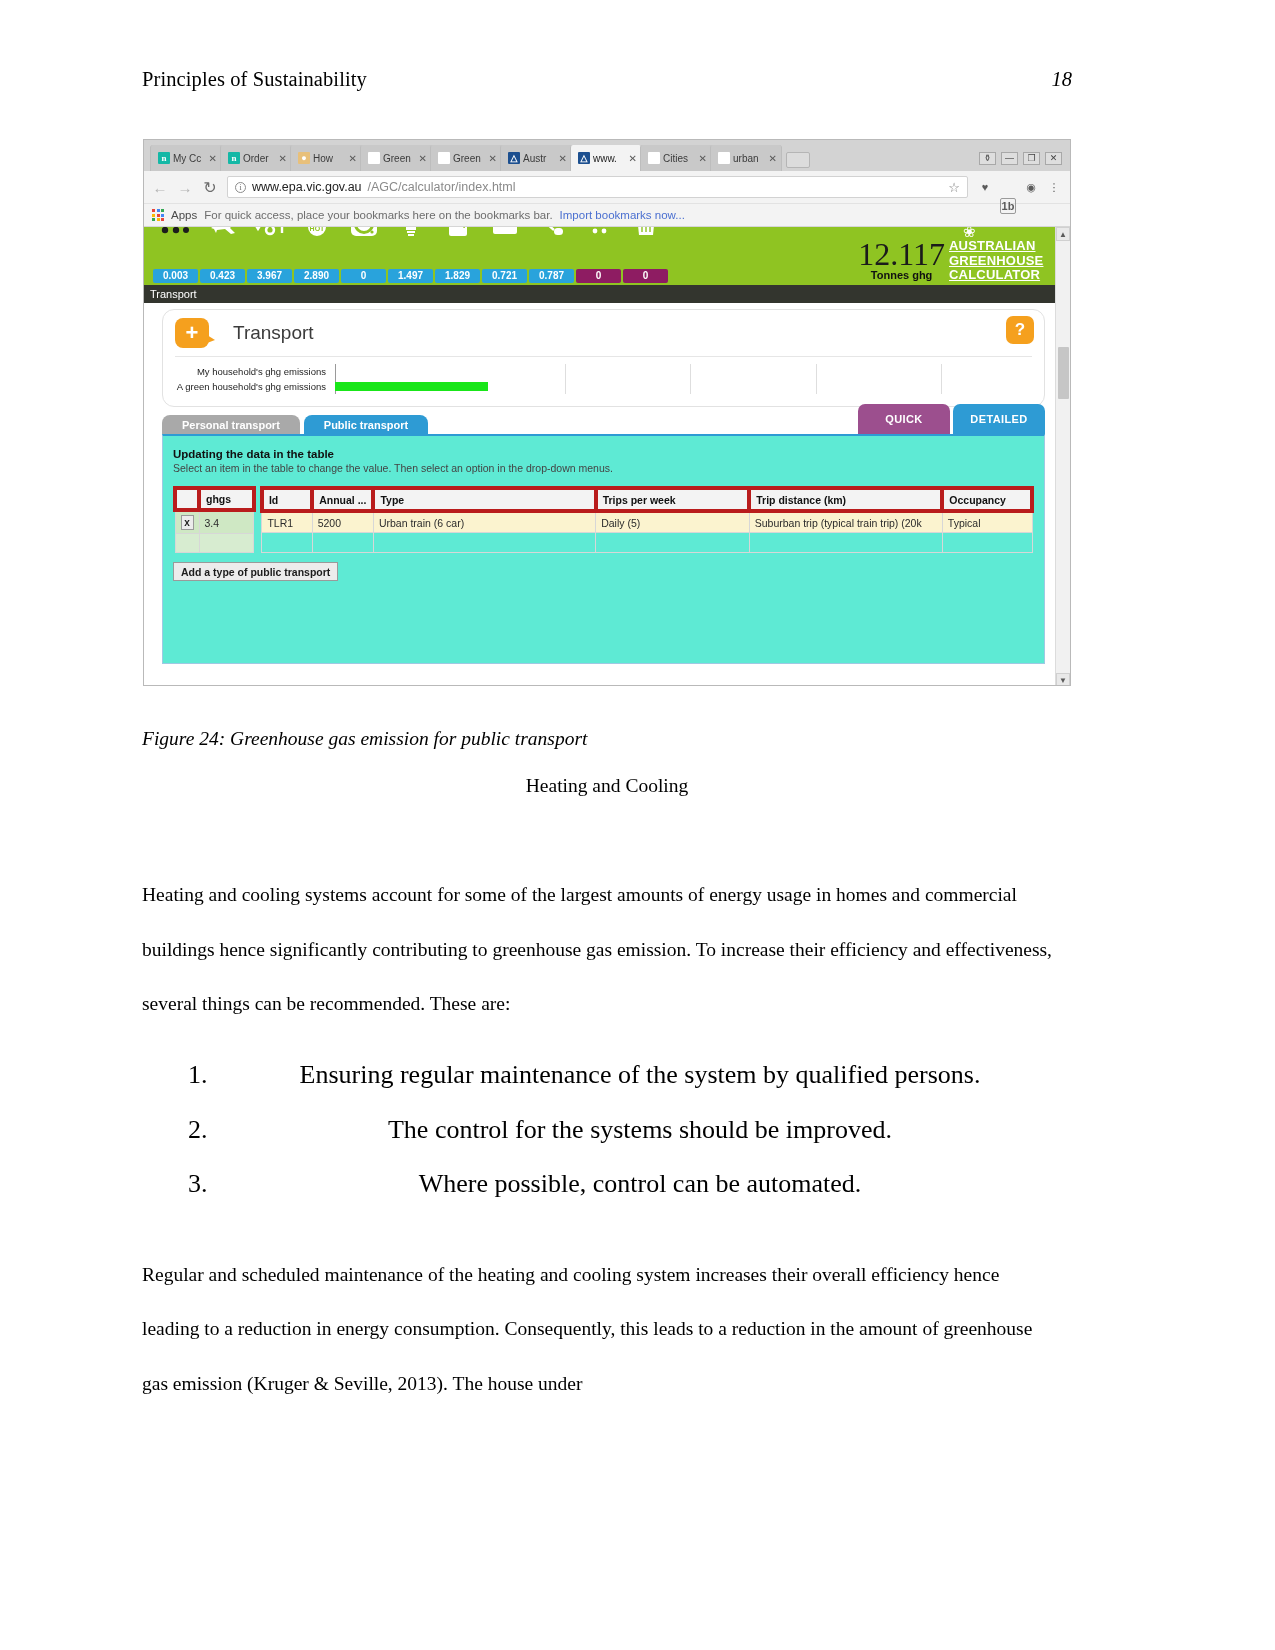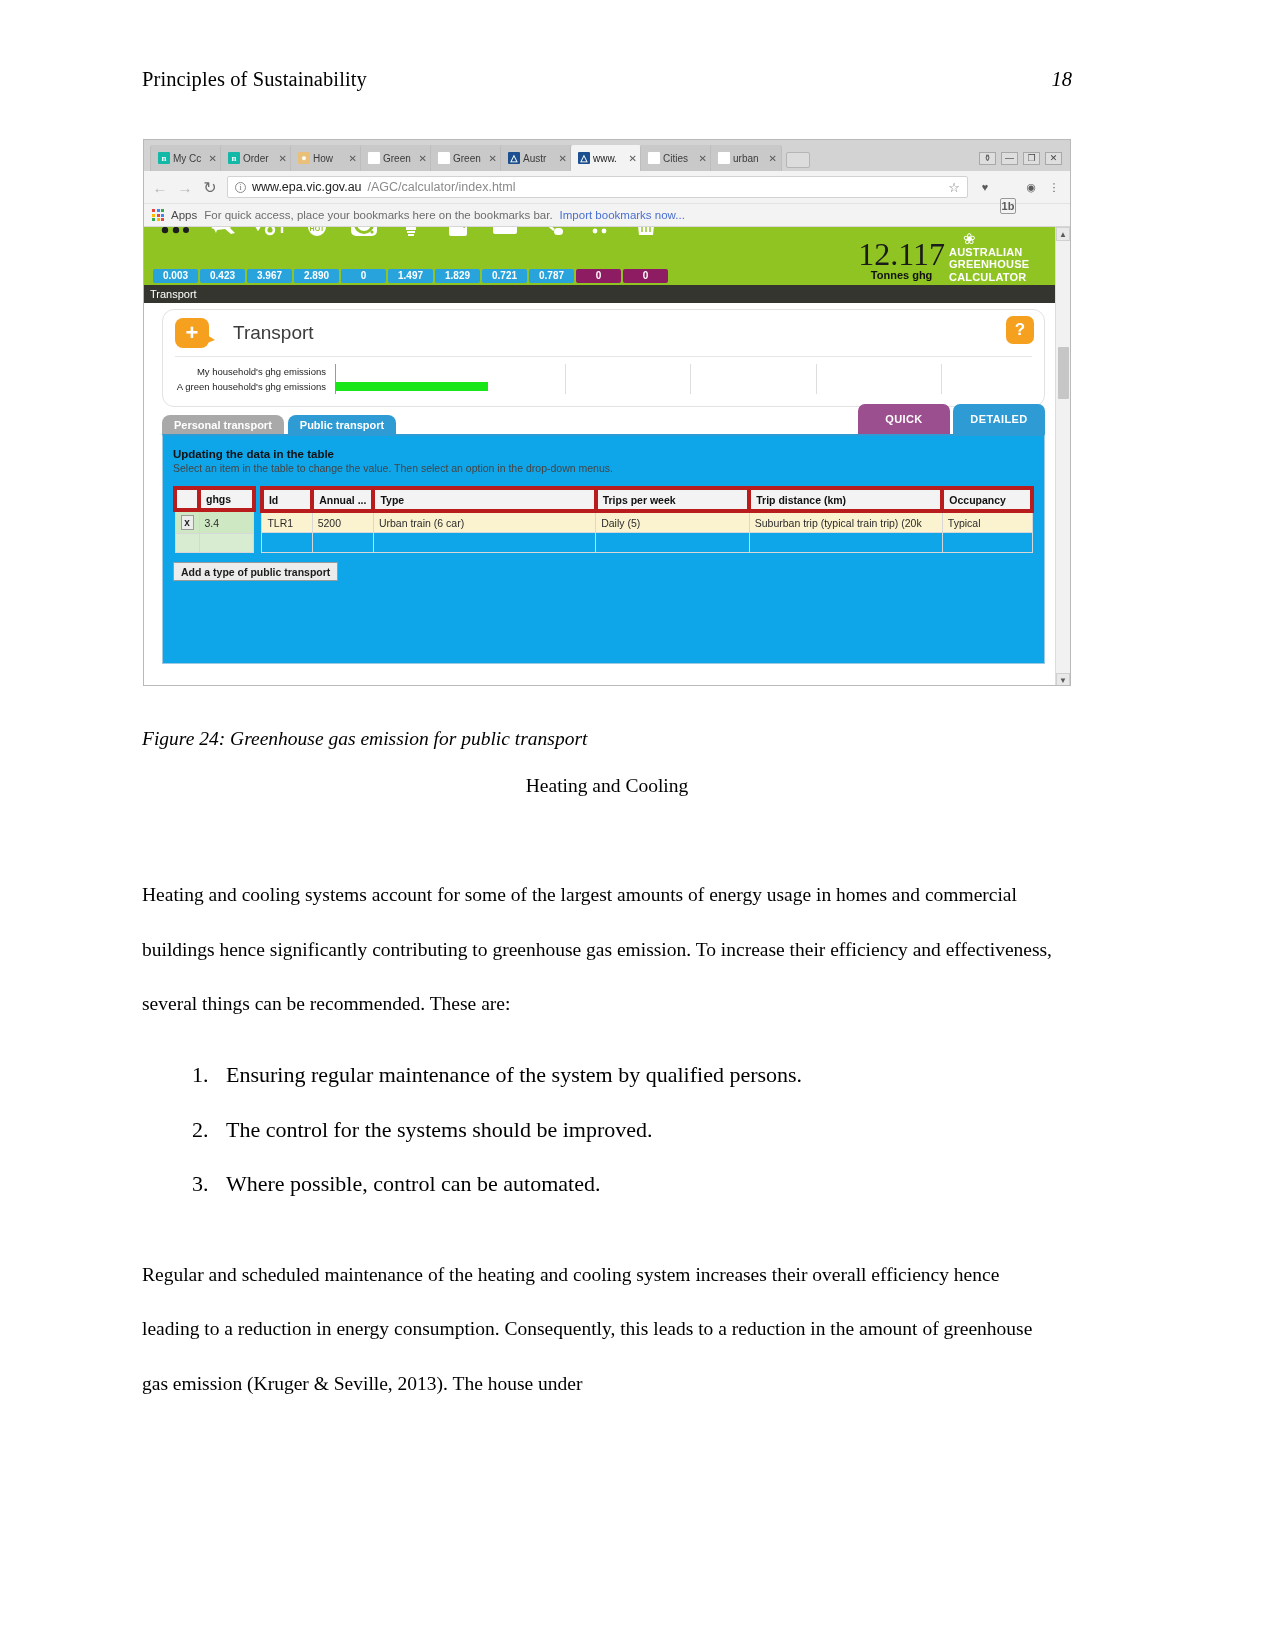--- a/index.html
+++ b/index.html
@@ -142,21 +142,21 @@
     background: #29a3dc; color: #fff;
     font-size: 10px; font-weight: bold; font-family: "Liberation Sans", sans-serif;
     display: flex; align-items: center; justify-content: center; line-height: 1;
   }
   .chip.purple { background: #8e1c62; }
   .total-block { position: absolute; right: 110px; bottom: 4px; text-align: center; }
   .total-num { font-size: 32px; color: #1b1b1b; font-family: "Liberation Serif", serif; line-height: .95; }
   .total-unit { font-size: 11px; font-weight: bold; color: #111; font-family: "Liberation Sans", sans-serif; }
   .brand { position: absolute; right: 6px; bottom: 2px; text-align: left; width: 100px; }
   .brand-leaf { font-size: 15px; color: #fff; line-height: 1; margin-left: 14px; }
-  .brand-txt { font-size: 11px; font-weight: bold; color: #fff; line-height: 1.12; letter-spacing: .2px; }
+  .brand-txt { font-size: 13px; font-weight: bold; color: #fff; line-height: 1.12; letter-spacing: .2px; text-decoration: underline; }
 
   .agc-subbar {
     height: 18px; background: #33352e; color: #fff;
     font-size: 11px; display: flex; align-items: center; padding-left: 6px;
     font-family: "Liberation Sans", sans-serif;
   }
 
   
   .card {
     margin: 6px 10px 0 18px; background: #fff; border-radius: 12px;
@@ -195,40 +195,40 @@
   .cbar.blue { background: #1414e0; }
   .cbar.green { background: #19e619; }
   .tick0 { position: absolute; top: 0; bottom: 0; left: 0; width: 1px; background: #9a9a9a; }
 
   
   .panel-tabs {
     display: flex; align-items: flex-end; gap: 4px;
     margin: 6px 10px 0 18px; position: relative; height: 21px;
   }
   .ptab {
-    height: 19px; padding: 0 12px; border-radius: 8px 8px 0 0;
+    height: 19px; padding: 0 20px; border-radius: 8px 8px 0 0;
     font-size: 11px; font-weight: bold; color: #fff;
     font-family: "Liberation Sans", sans-serif;
     display: flex; align-items: center;
   }
   .ptab.grey { background: #a9a9a9; }
   .ptab.blue { background: #2e9bd4; }
   .mode-btns { position: absolute; right: 0; bottom: 0; display: flex; gap: 3px; }
   .mbtn {
     height: 30px; width: 92px; border-radius: 7px 7px 0 0;
     font-size: 11px; font-weight: bold; color: #fff; letter-spacing: .4px;
     font-family: "Liberation Sans", sans-serif;
     display: flex; align-items: center; justify-content: center;
   }
   .mbtn.quick { background: #9c4f8e; }
   .mbtn.detailed { background: #2e9bd4; }
 
   
   .panel {
-    margin: 0 10px 0 18px; background: #0ea5e9;
+    margin: 0 10px 0 18px; background: #5eead4;
     border: 1px solid #9fc9e3; border-top: 2px solid #2e9bd4;
     padding: 12px 10px 10px 10px; min-height: 230px;
   }
   .panel h4 { margin: 0; font-size: 11.5px; font-family: "Liberation Sans", sans-serif; color: #111; }
   .panel p.hint { margin: 2px 0 12px 0; font-size: 10.5px; color: #444; font-family: "Liberation Sans", sans-serif; }
 
   .tbl-wrap { display: flex; gap: 4px; }
   table.grid { border-collapse: collapse; font-family: "Liberation Sans", sans-serif; }
   table.grid th {
     background: #f3f3f3; border: 4px solid #b91c1c;
@@ -279,21 +279,21 @@
     font-size: 19.5px; text-align: center;
   }
   .body-text {
     position: absolute; left: 142px; top: 868px; width: 912px;
     font-size: 19.5px; line-height: 54.5px; text-align: left;
   }
   .body-text p { margin: 0 0 0 0; }
   ol.reco {
     position: absolute; left: 142px; top: 1048px; width: 912px;
     margin: 0; padding-left: 72px;
-    font-size: 22px; line-height: 54.5px;
+    font-size: 26px; line-height: 54.5px; text-align: center;
   }
   ol.reco li { padding-left: 12px; }
   .body-text2 {
     position: absolute; left: 142px; top: 1228px; width: 912px;
     font-size: 19.5px; line-height: 54.5px;
   }
 </style>
 </head>
 <body>
 

